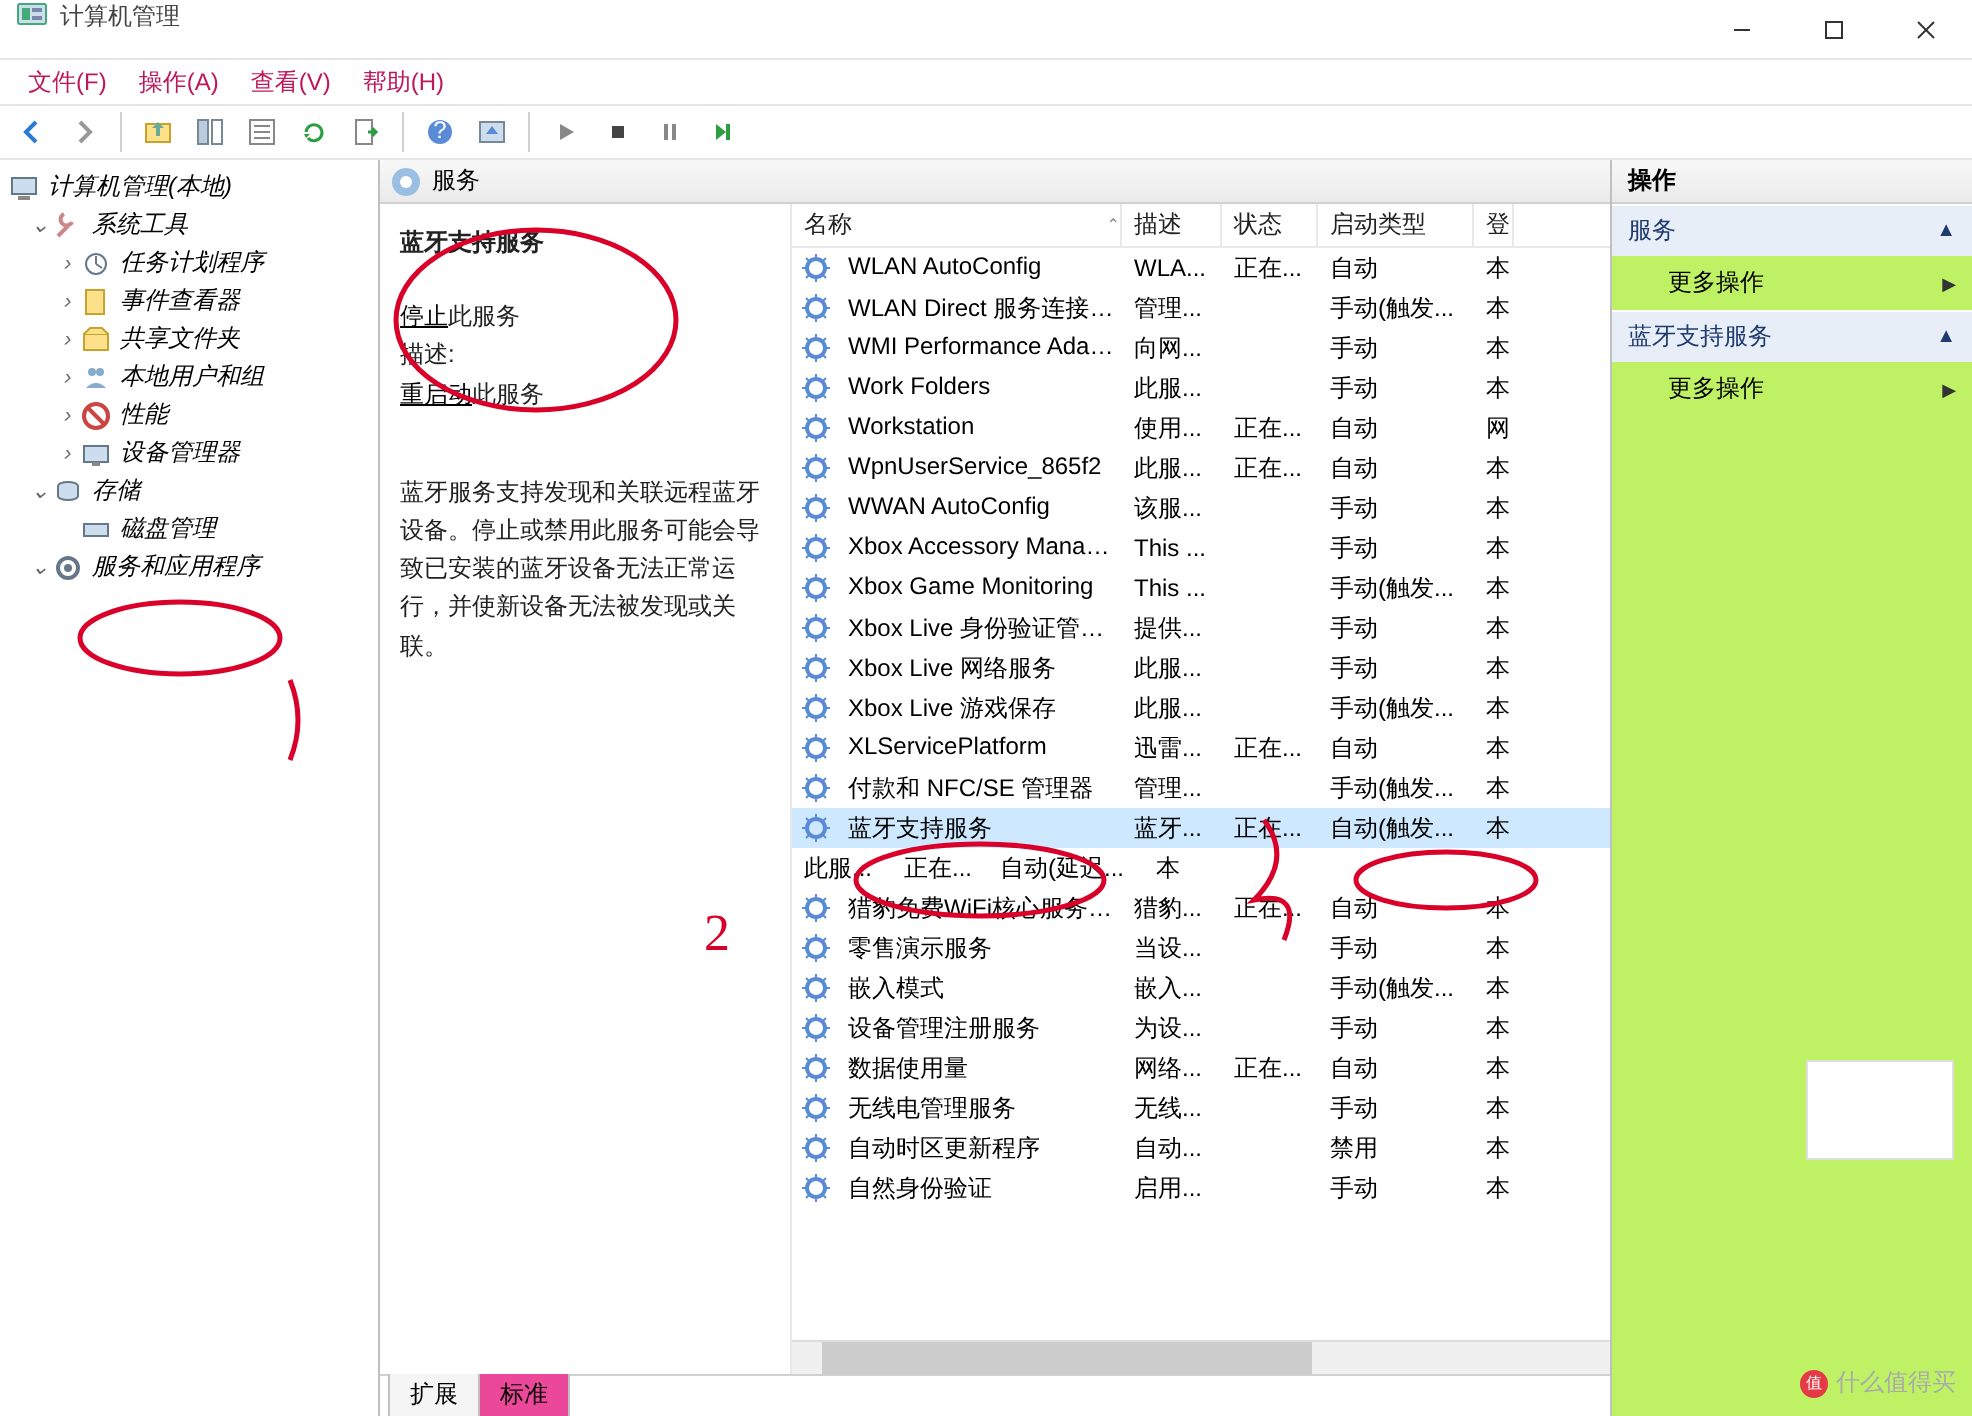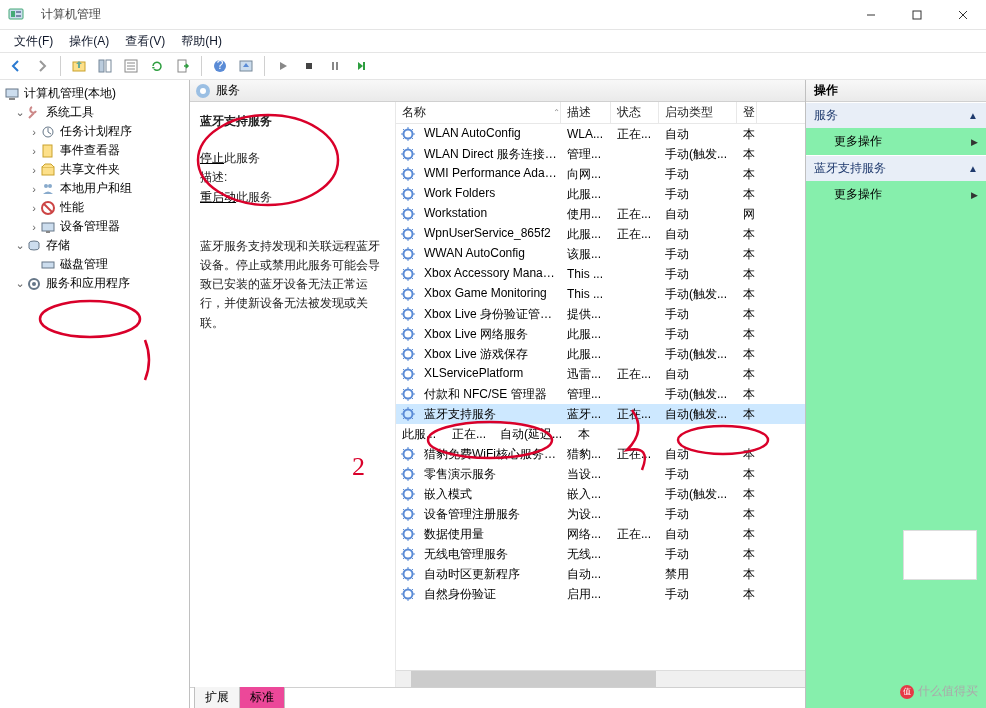--- a/index.html
+++ b/index.html
@@ -1,30 +1,30 @@
 <!DOCTYPE html>
 <html><head>
 <meta charset="utf-8">
 <style>
 * { box-sizing: border-box; margin: 0; padding: 0; font-family: "Segoe UI", "Microsoft YaHei", sans-serif; font-size: 12px; }
 body { background: #fff; width: 986px; height: 708px; overflow: hidden; position: relative; }
-.titlebar { height: 30px; background: #fff; display: flex; align-items: center; border-bottom: 1px solid #e5e5e5; gap: 11px; }
+.titlebar { height: 30px; background: #fff; display: flex; border-bottom: 1px solid #e5e5e5; }
 .titlebar .icon { width: 16px; height: 16px; margin: 0 6px 0 8px; }
 .titlebar .title { flex: 1; font-size: 12px; color: #444; }
 .winbtns { display: flex; height: 100%; }
 .winbtn { width: 46px; display: flex; align-items: center; justify-content: center; color: #666; }
 .winbtn svg { width: 10px; height: 10px; }
 .menubar { height: 22px; display: flex; align-items: center; padding-left: 8px; gap: 4px; }
-.menubar span { padding: 2px 6px; color: #0f172a; }
+.menubar span { padding: 2px 6px; color: #be185d; }
 .toolbar { height: 28px; border-top: 1px solid #e5e5e5; border-bottom: 1px solid #e5e5e5; display: flex; align-items: center; padding: 0 4px; gap: 2px; }
 .tbtn { width: 24px; height: 24px; display: flex; align-items: center; justify-content: center; }
 .tsep { width: 1px; height: 20px; background: #d0d0d0; margin: 0 4px; }
 .main { display: flex; height: calc(100% - 80px); }
 .treepane { width: 190px; border-right: 1px solid #c0c0c0; overflow: auto; padding-top: 4px; background: #fff; }
-.tnode { display: flex; align-items: center; height: 19px; padding-left: 4px; white-space: nowrap; }
+.tnode { display: flex; align-items: center; height: 19px; padding-left: 4px; white-space: nowrap; font-style: italic; }
 .ticon { width: 16px; height: 16px; margin-right: 4px; flex-shrink: 0; }
 .tw { display: inline-block; width: 12px; text-align: center; color: #666; font-size: 11px; }
 .tnode.sel span.lbl { background: #cde8ff; display: inline-block; padding: 0 3px;}
 .detail { flex: 1; display: flex; flex-direction: column; border-right: 1px solid #c0c0c0; position: relative; }
 .panehead { height: 22px; background: linear-gradient(#f8f8f8,#eaeaea); border-bottom: 1px solid #d0d0d0; display: flex; align-items: center; padding-left: 6px; gap: 6px; }
 .panehead .hbtn { width: 14px; height: 14px; border-radius: 50%; background: #9bbfe3; display: flex; align-items: center; justify-content: center; }
 .detbody { flex: 1; display: flex; overflow: hidden; }
 .descpane { width: 205px; padding: 10px 14px 10px 10px; line-height: 1.6; color: #222; }
 .descpane .svctitle { font-weight: bold; margin-bottom: 18px; }
 .descpane a { color: #000000; }
@@ -39,21 +39,21 @@
 .col-name { width: 165px; display:flex; align-items:flex-start; }
 .col-desc { width: 50px; }
 .col-stat { width: 48px; }
 .col-start { width: 78px; }
 .col-log { width: 20px; }
 .tabs { height: 21px; display: flex; padding-left: 4px; border-top: 1px solid #d0d0d0; align-items: flex-end; }
 .tab { border: 1px solid #c0c0c0; border-top: none; padding: 2px 10px; background: #f5f5f5; position: relative; top: 1px; margin-right: -1px; }
 .tab.active { background: #ec4899; }
 .hscroll { height: 17px; background: #f0f0f0; border-top: 1px solid #ddd; position: relative; }
 .hscroll .thumb { position: absolute; height: 100%; background: #ccc; }
-.actpane { width: 180px; background: #86efac; }
+.actpane { width: 180px; background: #bef264; }
 .ahead { height: 22px; background: linear-gradient(#f8f8f8,#eaeaea); border-bottom: 1px solid #d0d0d0; display: flex; align-items: center; padding-left: 8px; font-weight: 600; }
 .agroup { background: #e8eef7; color: #1f3a6e; padding: 4px 8px; display:flex; justify-content:space-between; align-items:center; border-top:1px solid #fff; }
 .agroup .arrow { font-size:10px; color:#1f3a6e; }
 .aitem { padding: 5px 8px 5px 28px; display: flex; align-items: center; justify-content: space-between; }
 .aitem .tri { font-size:9px; color:#333; }
 .annot { position: absolute; pointer-events: none; }
 .redstroke { stroke: #d9002a; stroke-width: 2.5; fill: none; }
 .redtext { fill: #d9002a; font-size: 26px; font-family: "Segoe Script", cursive; }
 .watermark { position:absolute; right:8px; bottom:8px; color:#aaa; font-size:12px; display:flex; align-items:center; gap:4px;}
 .watermark .wdot{width:14px;height:14px;border-radius:50%;background:#e63946;color:#fff;font-size:8px;display:flex;align-items:center;justify-content:center;}

